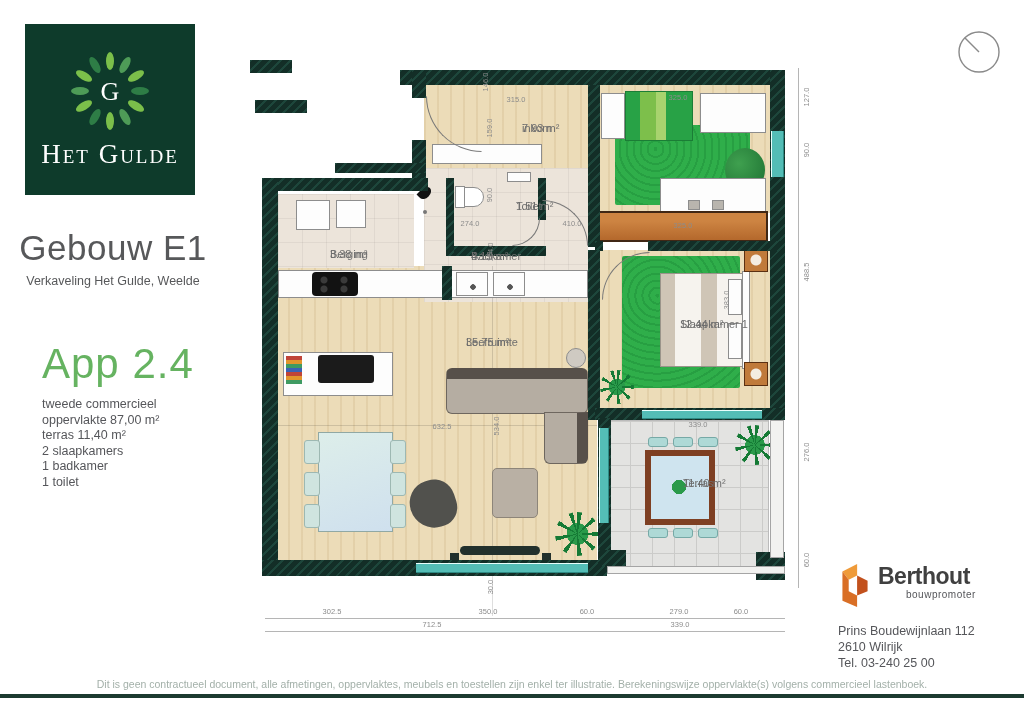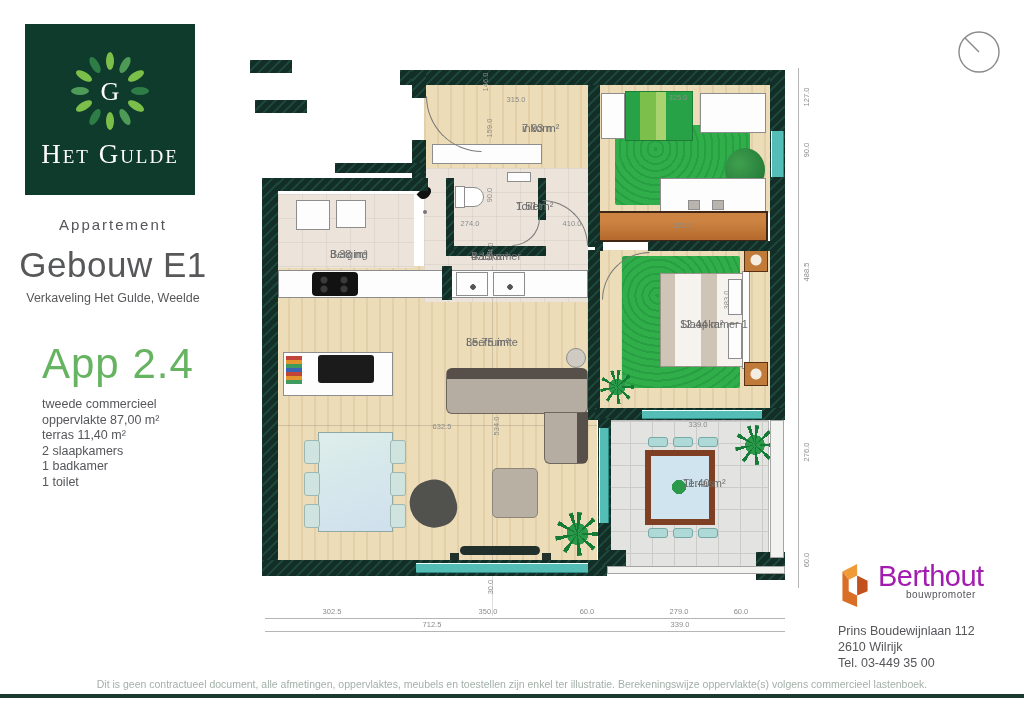--- a/index.html
+++ b/index.html
@@ -15,21 +15,21 @@
   .head-title{font-size:35px;color:#57585a;margin-top:12px;letter-spacing:.5px;}
   .head-loc{font-size:12.5px;color:#57585a;margin-top:6px;}
   .app-block{position:absolute;left:42px;top:340px;width:220px;}
   .app-name{font-size:42px;font-weight:300;color:#66b361;letter-spacing:1px;}
   .app-details{margin-top:9px;font-size:12.5px;line-height:15.5px;color:#55565a;}
   
   .compass{position:absolute;left:956px;top:29px;}
   
   .dev-block{position:absolute;left:838px;top:563px;width:180px;}
   .dev-row{display:flex;align-items:flex-start;}
-  .dev-name{font-size:29px;font-weight:normal;color:#a21caf;letter-spacing:-.5px;line-height:26px;}
+  .dev-name{font-size:23px;font-weight:bold;color:#404040;letter-spacing:-.5px;line-height:26px;}
   .dev-tag{font-size:10px;color:#55565a;margin-top:0px;letter-spacing:.5px;margin-left:28px;}
   .dev-addr{margin-top:16px;font-size:12.5px;line-height:16px;color:#55565a;}
   
   .footer-note{position:absolute;left:0;top:678px;width:1024px;text-align:center;
                font-size:10.5px;color:#a3b0a9;}
   .footer-line{position:absolute;left:0;top:694px;width:1024px;height:4px;background:#1c3a30;}
   
   .plan{position:absolute;left:250px;top:60px;width:575px;height:585px;}
   .plan *{position:absolute;box-sizing:border-box;}
   .wall{background:repeating-linear-gradient(135deg,#1d463b 0 2px,#132e27 2px 7px);}
@@ -82,21 +82,20 @@
         <ellipse cx="12" cy="42" rx="4" ry="9" fill="#4e9b57" transform="rotate(90 12 42)"></ellipse>
         <ellipse cx="16" cy="27" rx="4" ry="9" fill="#7bbf4a" transform="rotate(120 16 27)"></ellipse>
         <ellipse cx="27" cy="16" rx="4" ry="9" fill="#2e7d46" transform="rotate(150 27 16)"></ellipse>
       </g>
       <text x="42" y="51" text-anchor="middle" font-family="Liberation Serif, serif" font-size="26" fill="#ffffff">G</text>
     </svg>
     <div class="logo-wordmark">Het Gulde</div>
   </div>
 
   <div class="head-block">
-    <div class="head-sub">Appartement</div>
     <div class="head-title">Gebouw E1</div>
     <div class="head-loc">Verkaveling Het Gulde, Weelde</div>
   </div>
 
   <div class="app-block">
     <div class="app-name">App 2.4</div>
     <div class="app-details">
         <div>tweede commercieel</div>
         <div>oppervlakte 87,00 m²</div>
         <div>terras 11,40 m²</div>
@@ -296,20 +295,20 @@
         <path d="M18 12 L28 17 L28 27 L18 31 Z" fill="#c2511d"></path>
       </svg>
       <div>
         <div class="dev-name">Berthout</div>
         <div class="dev-tag">bouwpromoter</div>
       </div>
     </div>
     <div class="dev-addr">
         <div>Prins Boudewijnlaan 112</div>
         <div>2610 Wilrijk</div>
-        <div>Tel. 03-449 35 00</div>
+        <div>Tel. 03-240 25 00</div>
       </div>
   </div>
 
   <div class="footer-note">Dit is geen contractueel document, alle afmetingen, oppervlaktes, meubels en toestellen zijn enkel ter illustratie. Berekeningswijze oppervlakte(s) volgens commercieel lastenboek.</div>
   <div class="footer-line"></div>
 
 </div>
 
 </body></html>

